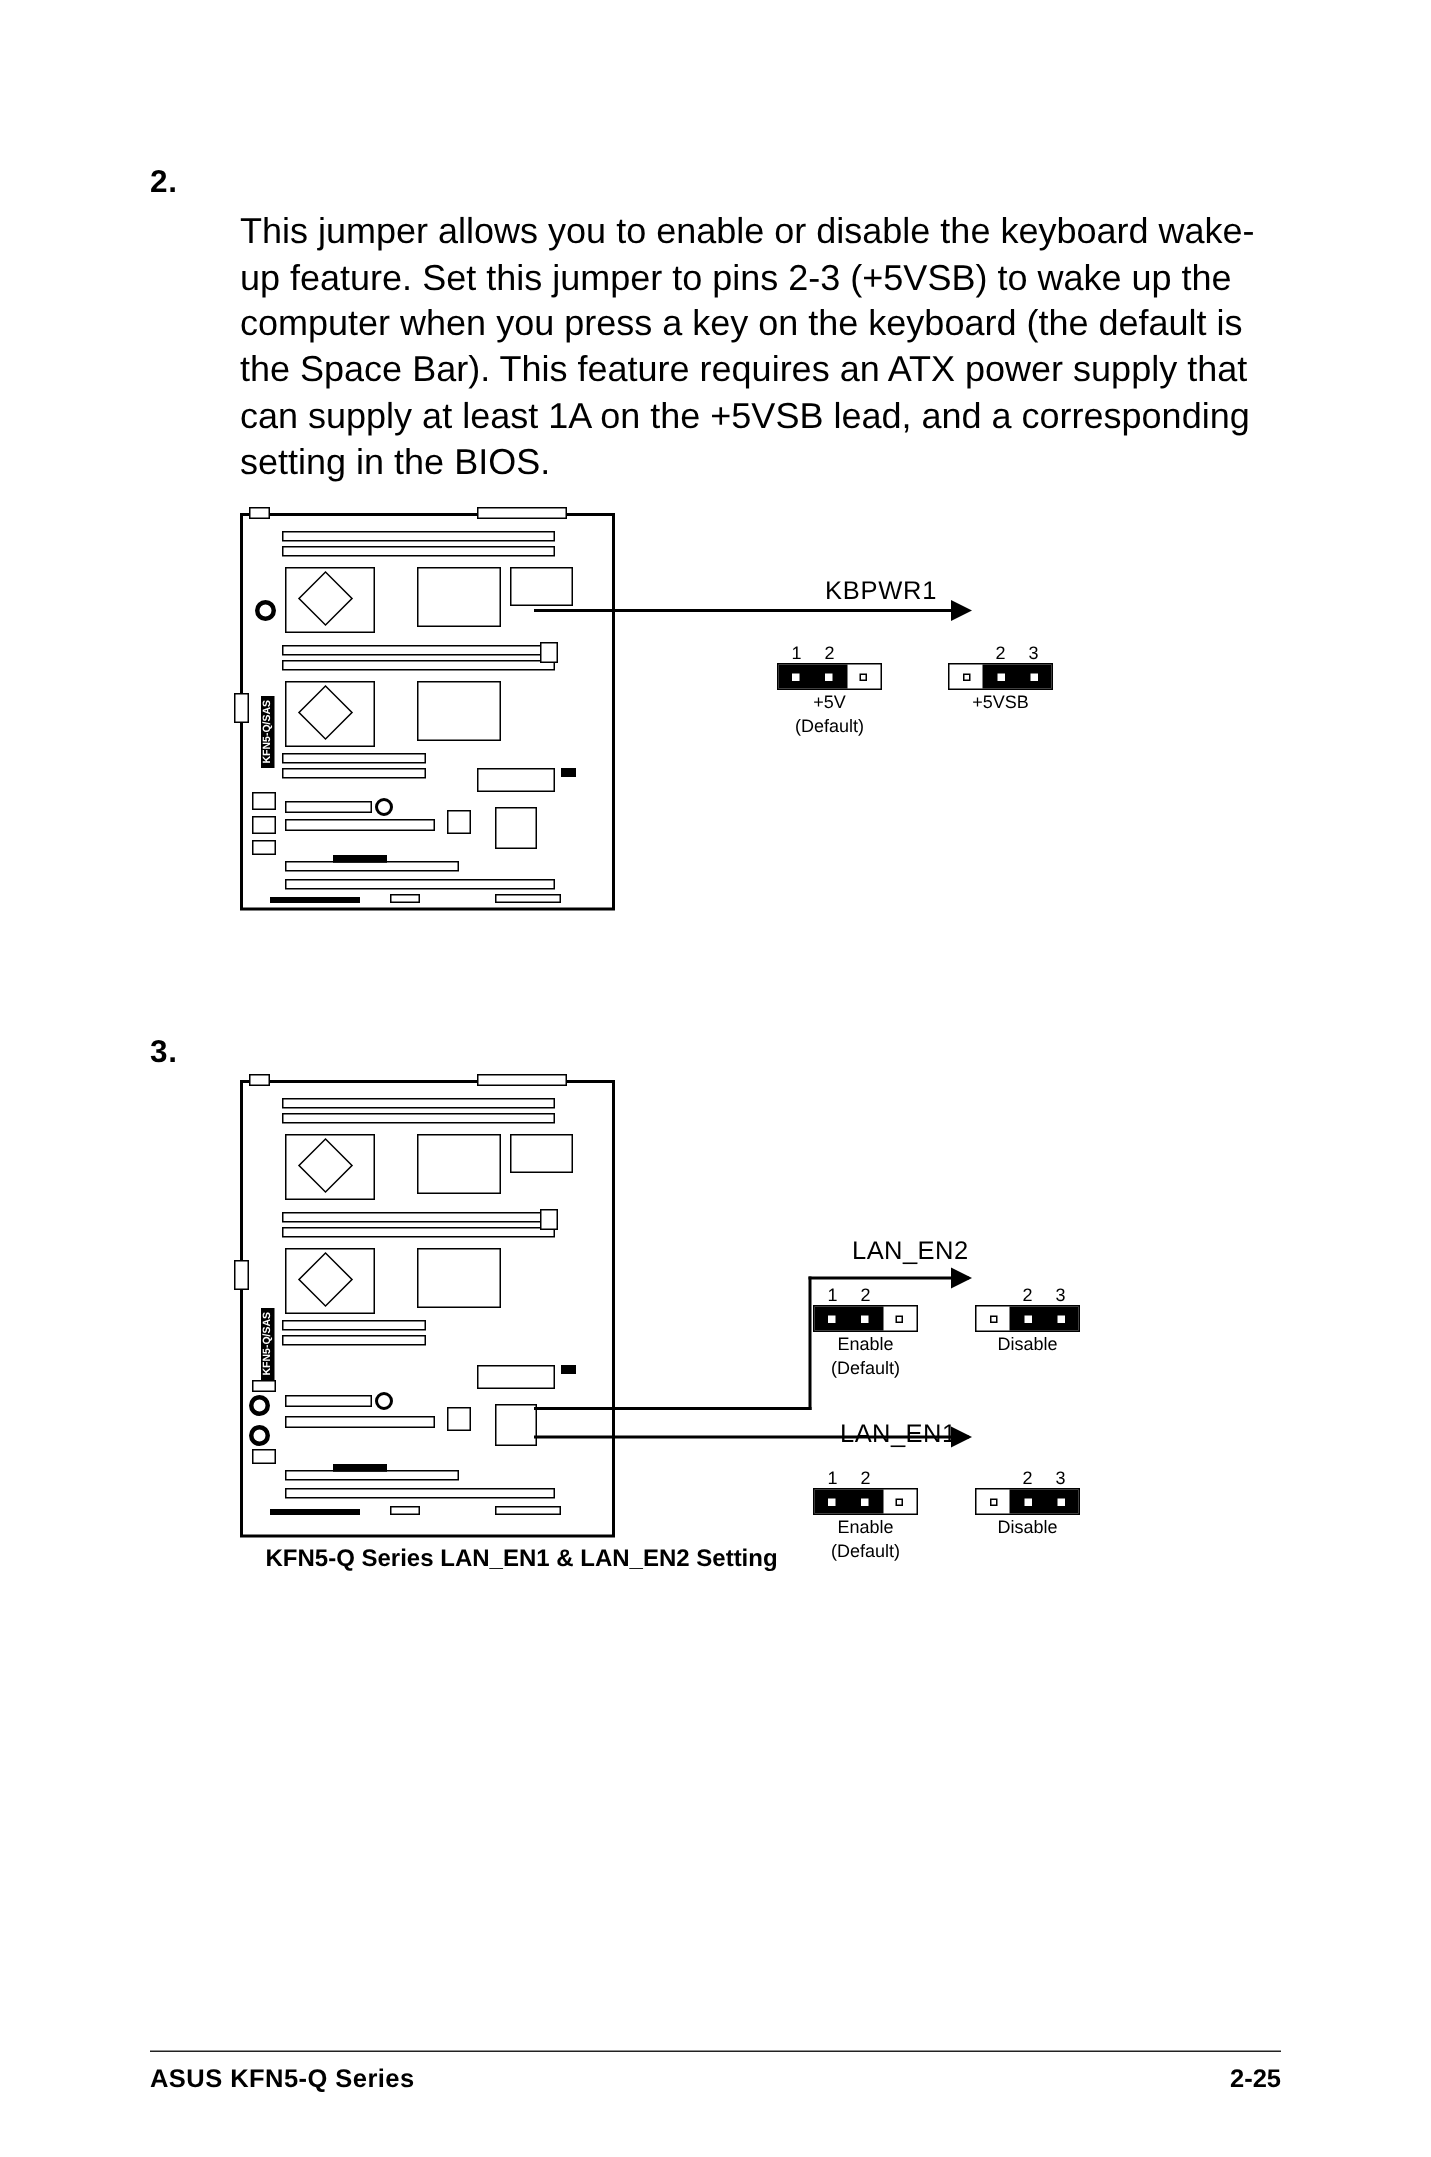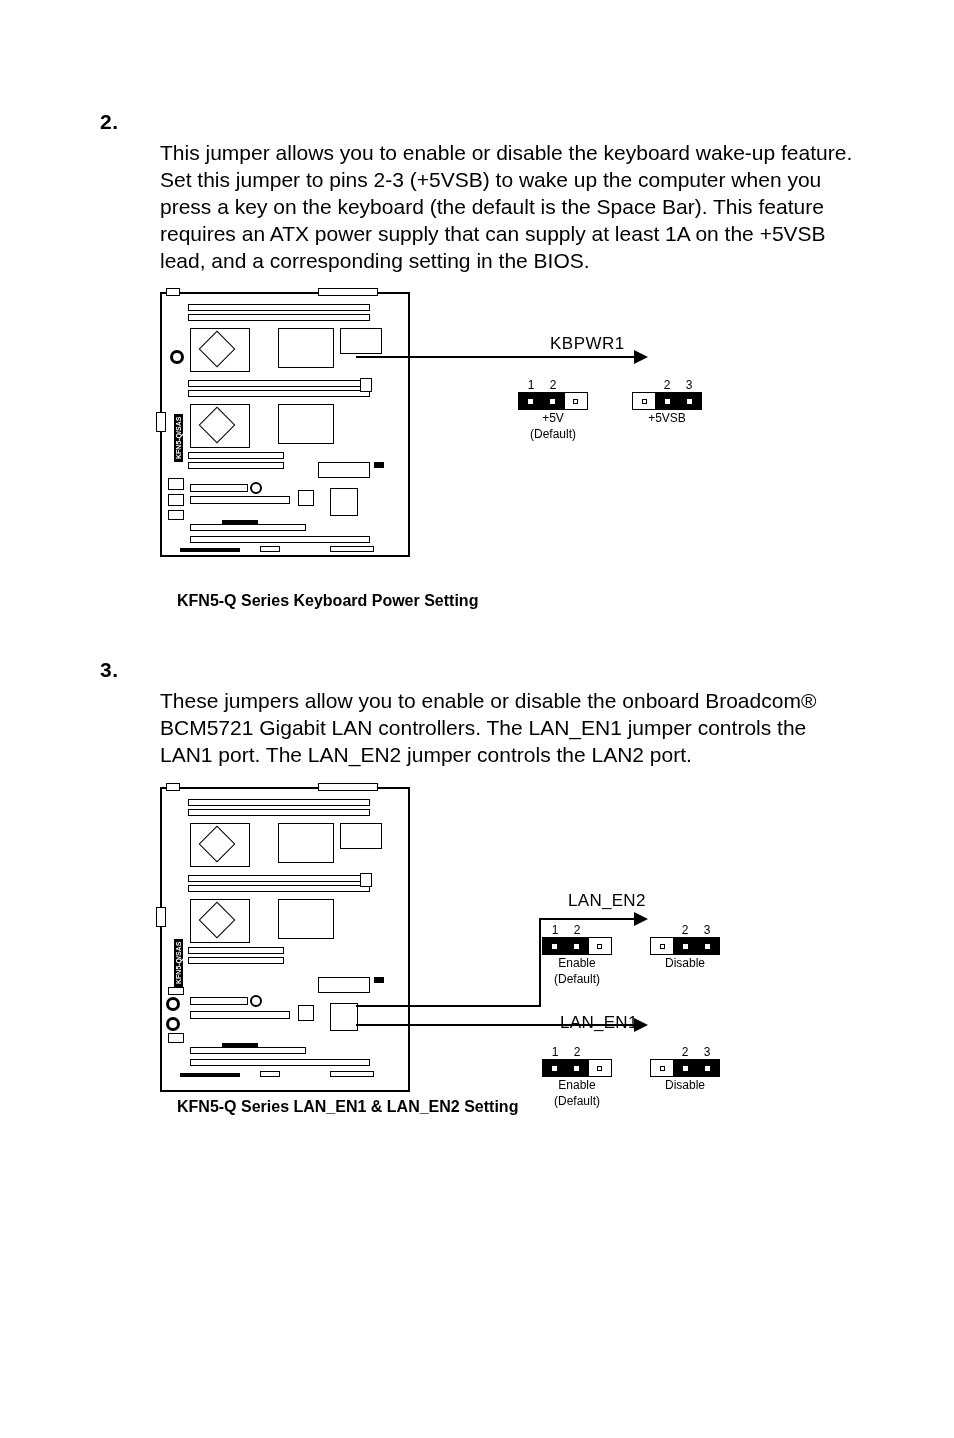--- a/index.html
+++ b/index.html
@@ -1,21 +1,21 @@
 <!DOCTYPE html>
 <html><head>
 <meta charset="utf-8">
 <style>
   * { box-sizing: border-box; margin: 0; padding: 0; }
   html, body { width: 954px; min-height: 1438px; background: #fff; font-family: Arial, Helvetica, sans-serif; color: #000; }
   .page { padding: 110px 100px 40px 100px; position: relative; min-height: 1438px; }
   .item { display: flex; margin-bottom: 6px; }
   .item-num { width: 60px; font-weight: 700; font-size: 21px; letter-spacing: 0.5px; }
   .item-title { font-weight: 700; font-size: 21px; letter-spacing: 0.5px; }
-  .body-text { margin-left: 60px; font-size: 21px; line-height: 1.28; margin-bottom: 18px; }
+  .body-text { margin-left: 60px; font-size: 24px; line-height: 1.28; margin-bottom: 18px; }
 
   
   .diag1-wrap { margin-left: 60px; position: relative; width: 610px; height: 300px; }
   .board1 { position: absolute; left: 0; top: 0; width: 250px; height: 265px; }
   .board-outline { position: absolute; inset: 0; border: 2px solid #000; }
   .chip { position: absolute; border: 1.5px solid #000; transform: rotate(45deg); }
   .slot { position: absolute; background: #fff; border: 1.5px solid #000; }
   .slot.dark { background: #000; }
   .circle-marker { position: absolute; width: 14px; height: 14px; border: 3px solid #000; border-radius: 50%; background: #fff; z-index: 5; }
 
@@ -159,28 +159,26 @@
             <div class="sq"></div>
           </div>
         <div class="pin-cap">
             <div class="sq"></div>
             <div class="sq"></div>
           </div>
       </div>
       <div class="jumper-sub">+5VSB</div>
     </div>
   </div>
-  <div class="diag1-caption" style="margin-left:77px;">KFN5-Q Series Keyboard Power Setting</div>
 
   <div style="height:48px;"></div>
 
   <div class="item">
     <div class="item-num">3.</div>
   </div>
-  <div class="body-text">These jumpers allow you to enable or disable the onboard Broadcom® BCM5721 Gigabit LAN controllers. The LAN_EN1 jumper controls the LAN1 port. The LAN_EN2 jumper controls the LAN2 port.</div>
 
   <div class="diag2-wrap">
     <div class="board2">
       <div class="board-outline"></div>
 
       <div class="blk" style="left:6px; top:-4px; width:14px; height:8px;"></div>
       <div class="blk" style="left:158px; top:-4px; width:60px; height:8px;"></div>
       <div class="slot" style="left:28px; top:12px; width:182px; height:7px;"></div>
       <div class="slot" style="left:28px; top:22px; width:182px; height:7px;"></div>
       <div class="blk" style="left:30px; top:36px; width:60px; height:44px;"></div>
@@ -295,14 +293,18 @@
             <div class="sq"></div>
             <div class="sq"></div>
           </div>
       </div>
       <div class="jumper-sub">Disable</div>
     </div>
 
     <div class="caption2">KFN5-Q Series LAN_EN1 &amp; LAN_EN2 Setting</div>
   </div>
 
+  <div class="footer">
+    <div class="footer-left">ASUS KFN5-Q Series</div>
+    <div class="footer-right">2-25</div>
+  </div>
 
 </div>
 
 </body></html>

